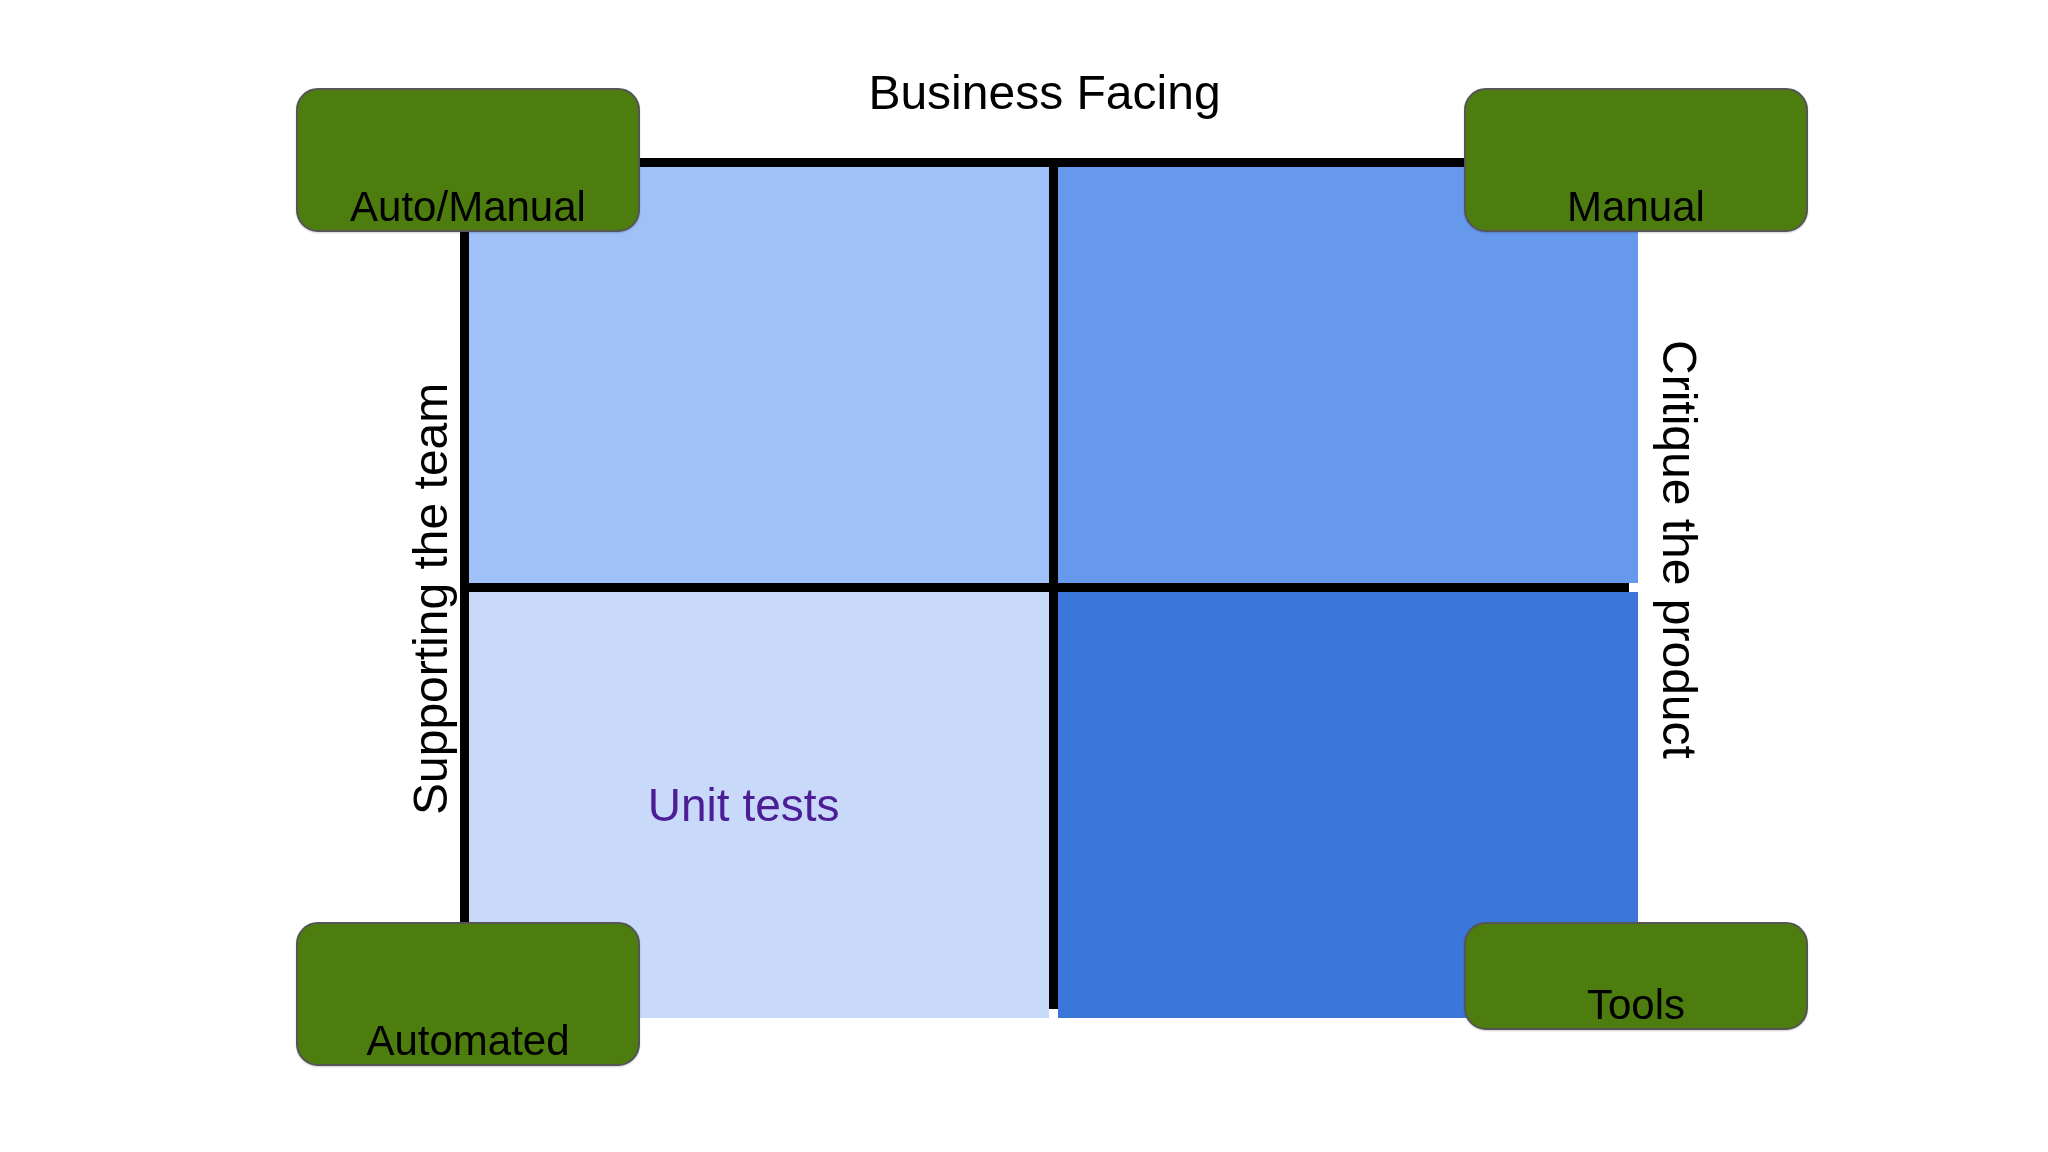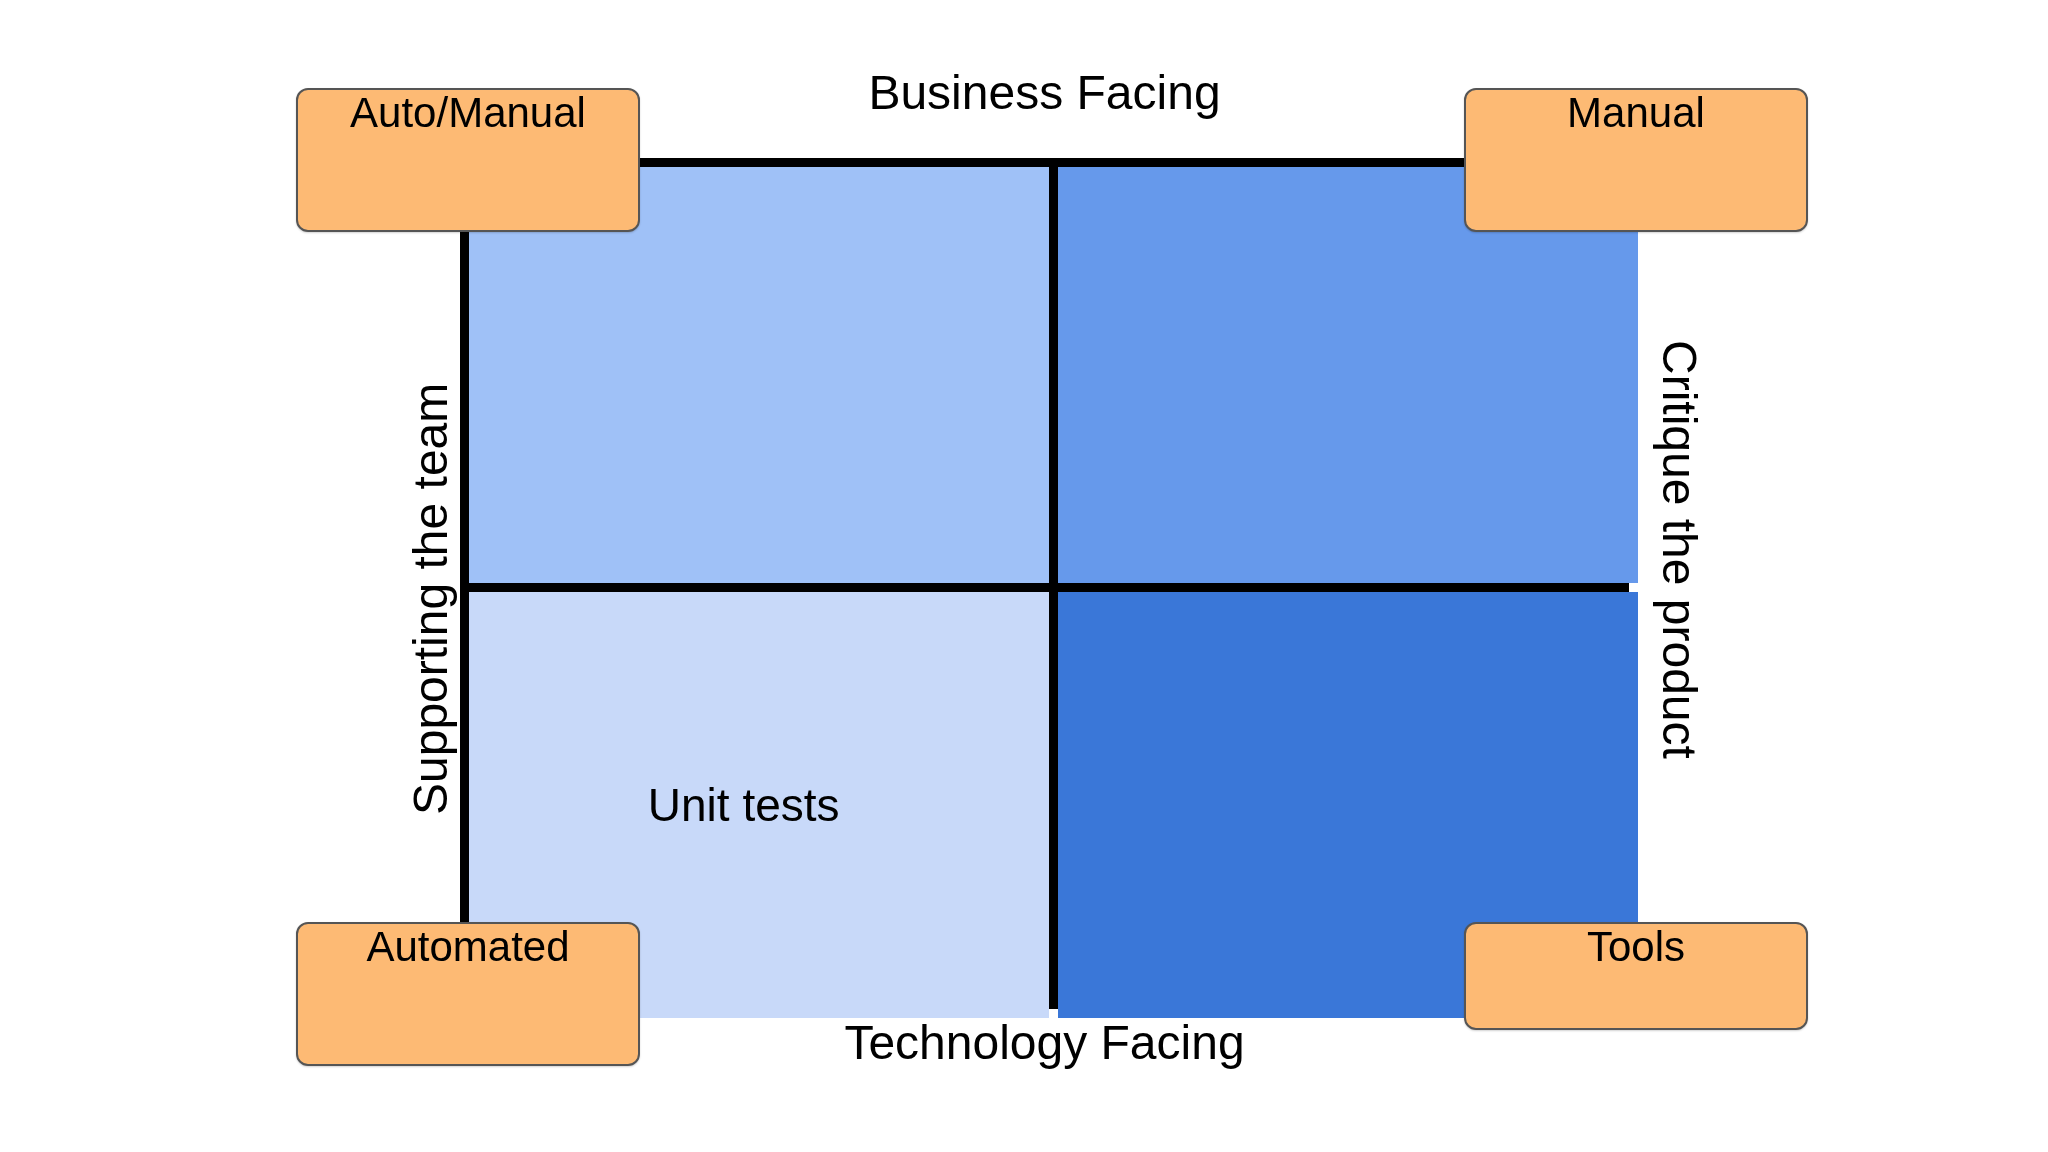--- a/index.html
+++ b/index.html
@@ -55,21 +55,21 @@
     overflow: hidden;
   }
   .quad.tl { background: #9fc1f7; }
   .quad.tr { background: #6699eb; }
   .quad.bl { background: #c8d9f9; }
   .quad.br { background: #3a77d8; }
 
   .quad-label {
     font-size: 46px;
     line-height: 1.1;
-    color: #000000;
+    color: #4c1d95;
     text-align: center;
     user-select: none;
     white-space: pre-wrap;
   }
   .quad.bl .quad-label {
     
     position: absolute;
     left: 50%;
     top: 50%;
     transform: translate(-58%, -50%);
@@ -113,25 +113,25 @@
     transform-origin: left top;
     
     transform: translate(1688px, 340px) rotate(90deg);
   }
 
   
   .corner-box {
     position: absolute;
     box-sizing: border-box;
     display: flex;
-    align-items: flex-start;
+    align-items: flex-end;
     justify-content: center;
-    background: #fdba74;
+    background: #4d7c0f;
     border: 2px solid #555555;
-    border-radius: 12px;
+    border-radius: 22px;
     box-shadow: 0 1px 2px rgba(0,0,0,0.18);
     user-select: none;
   }
   .corner-box .corner-label {
     font-size: 42px;
     line-height: 1.1;
     color: #000000;
     white-space: nowrap;
   }
 
@@ -160,21 +160,20 @@
     height: 108px;
   }
 </style>
 </head>
 <body>
 
 <div id="canvas">
 
   <div class="axis-caption axis-top">Business Facing</div>
 
-  <div class="axis-caption axis-bottom">Technology Facing</div>
 
   <div class="axis-caption axis-left">Supporting the team</div>
 
   <div class="axis-caption axis-right">Critique the product</div>
 
   <div class="grid">
     <div class="quad tl" style="background: rgb(159, 193, 247);">
       <span class="quad-label"></span>
     </div>
     <div class="quad tr" style="background: rgb(102, 153, 235);">

